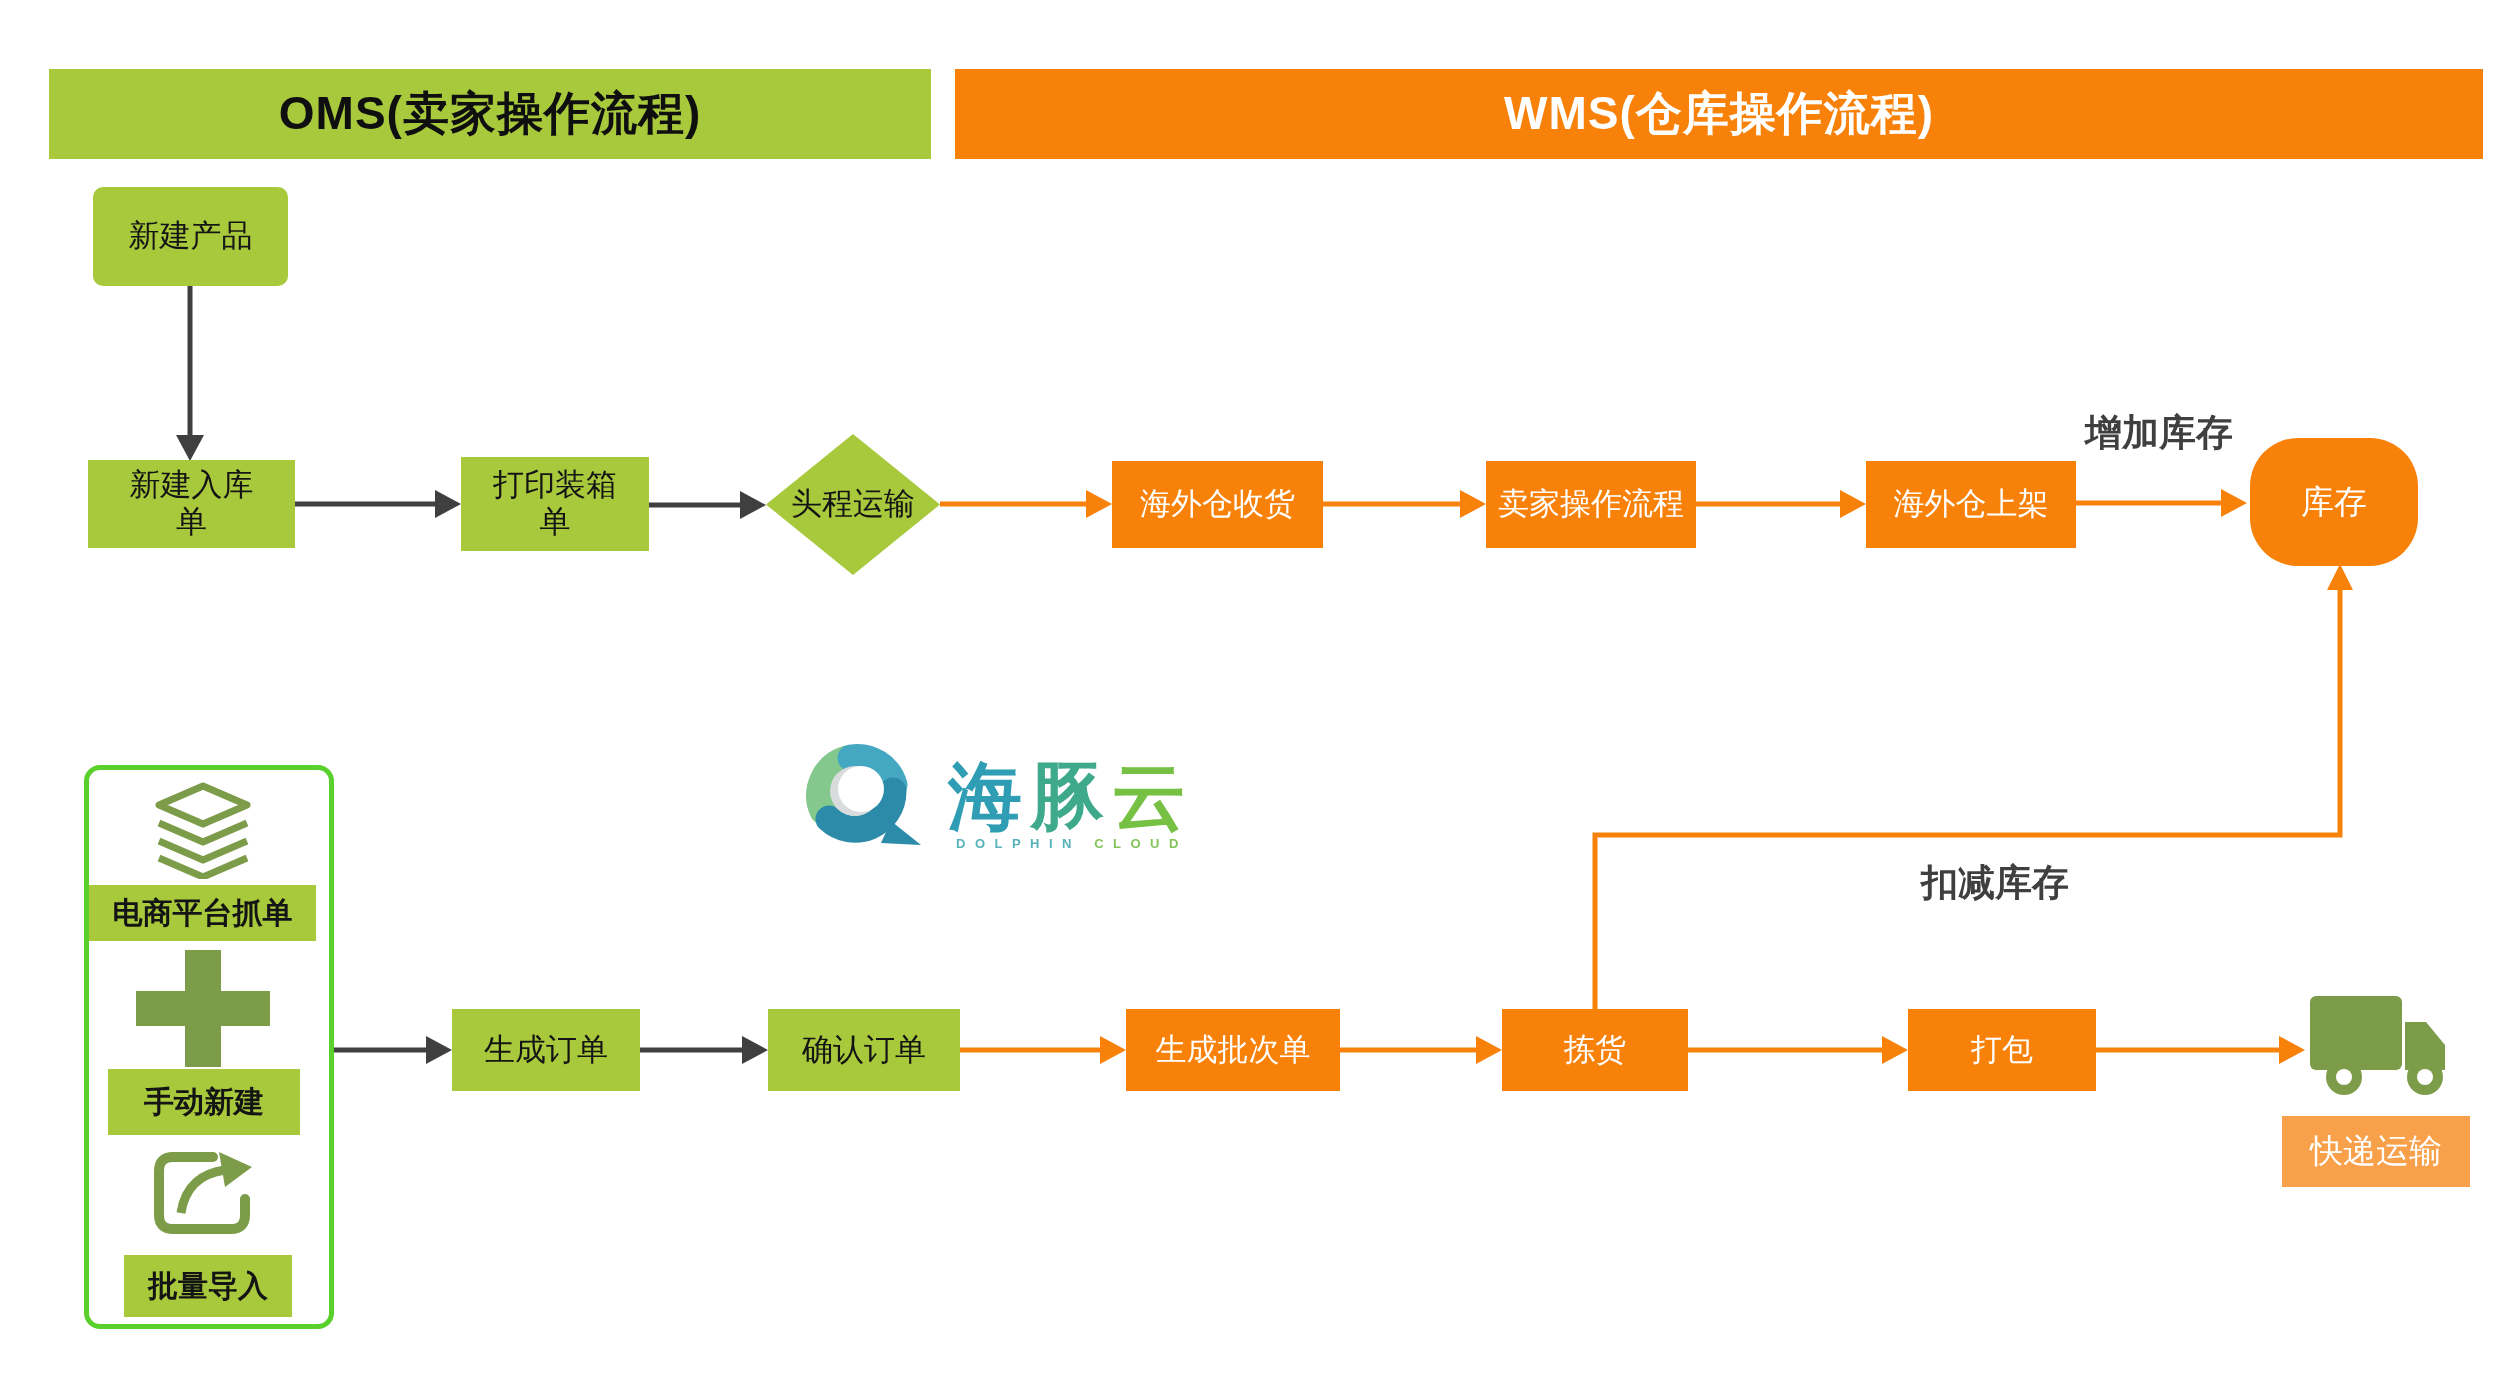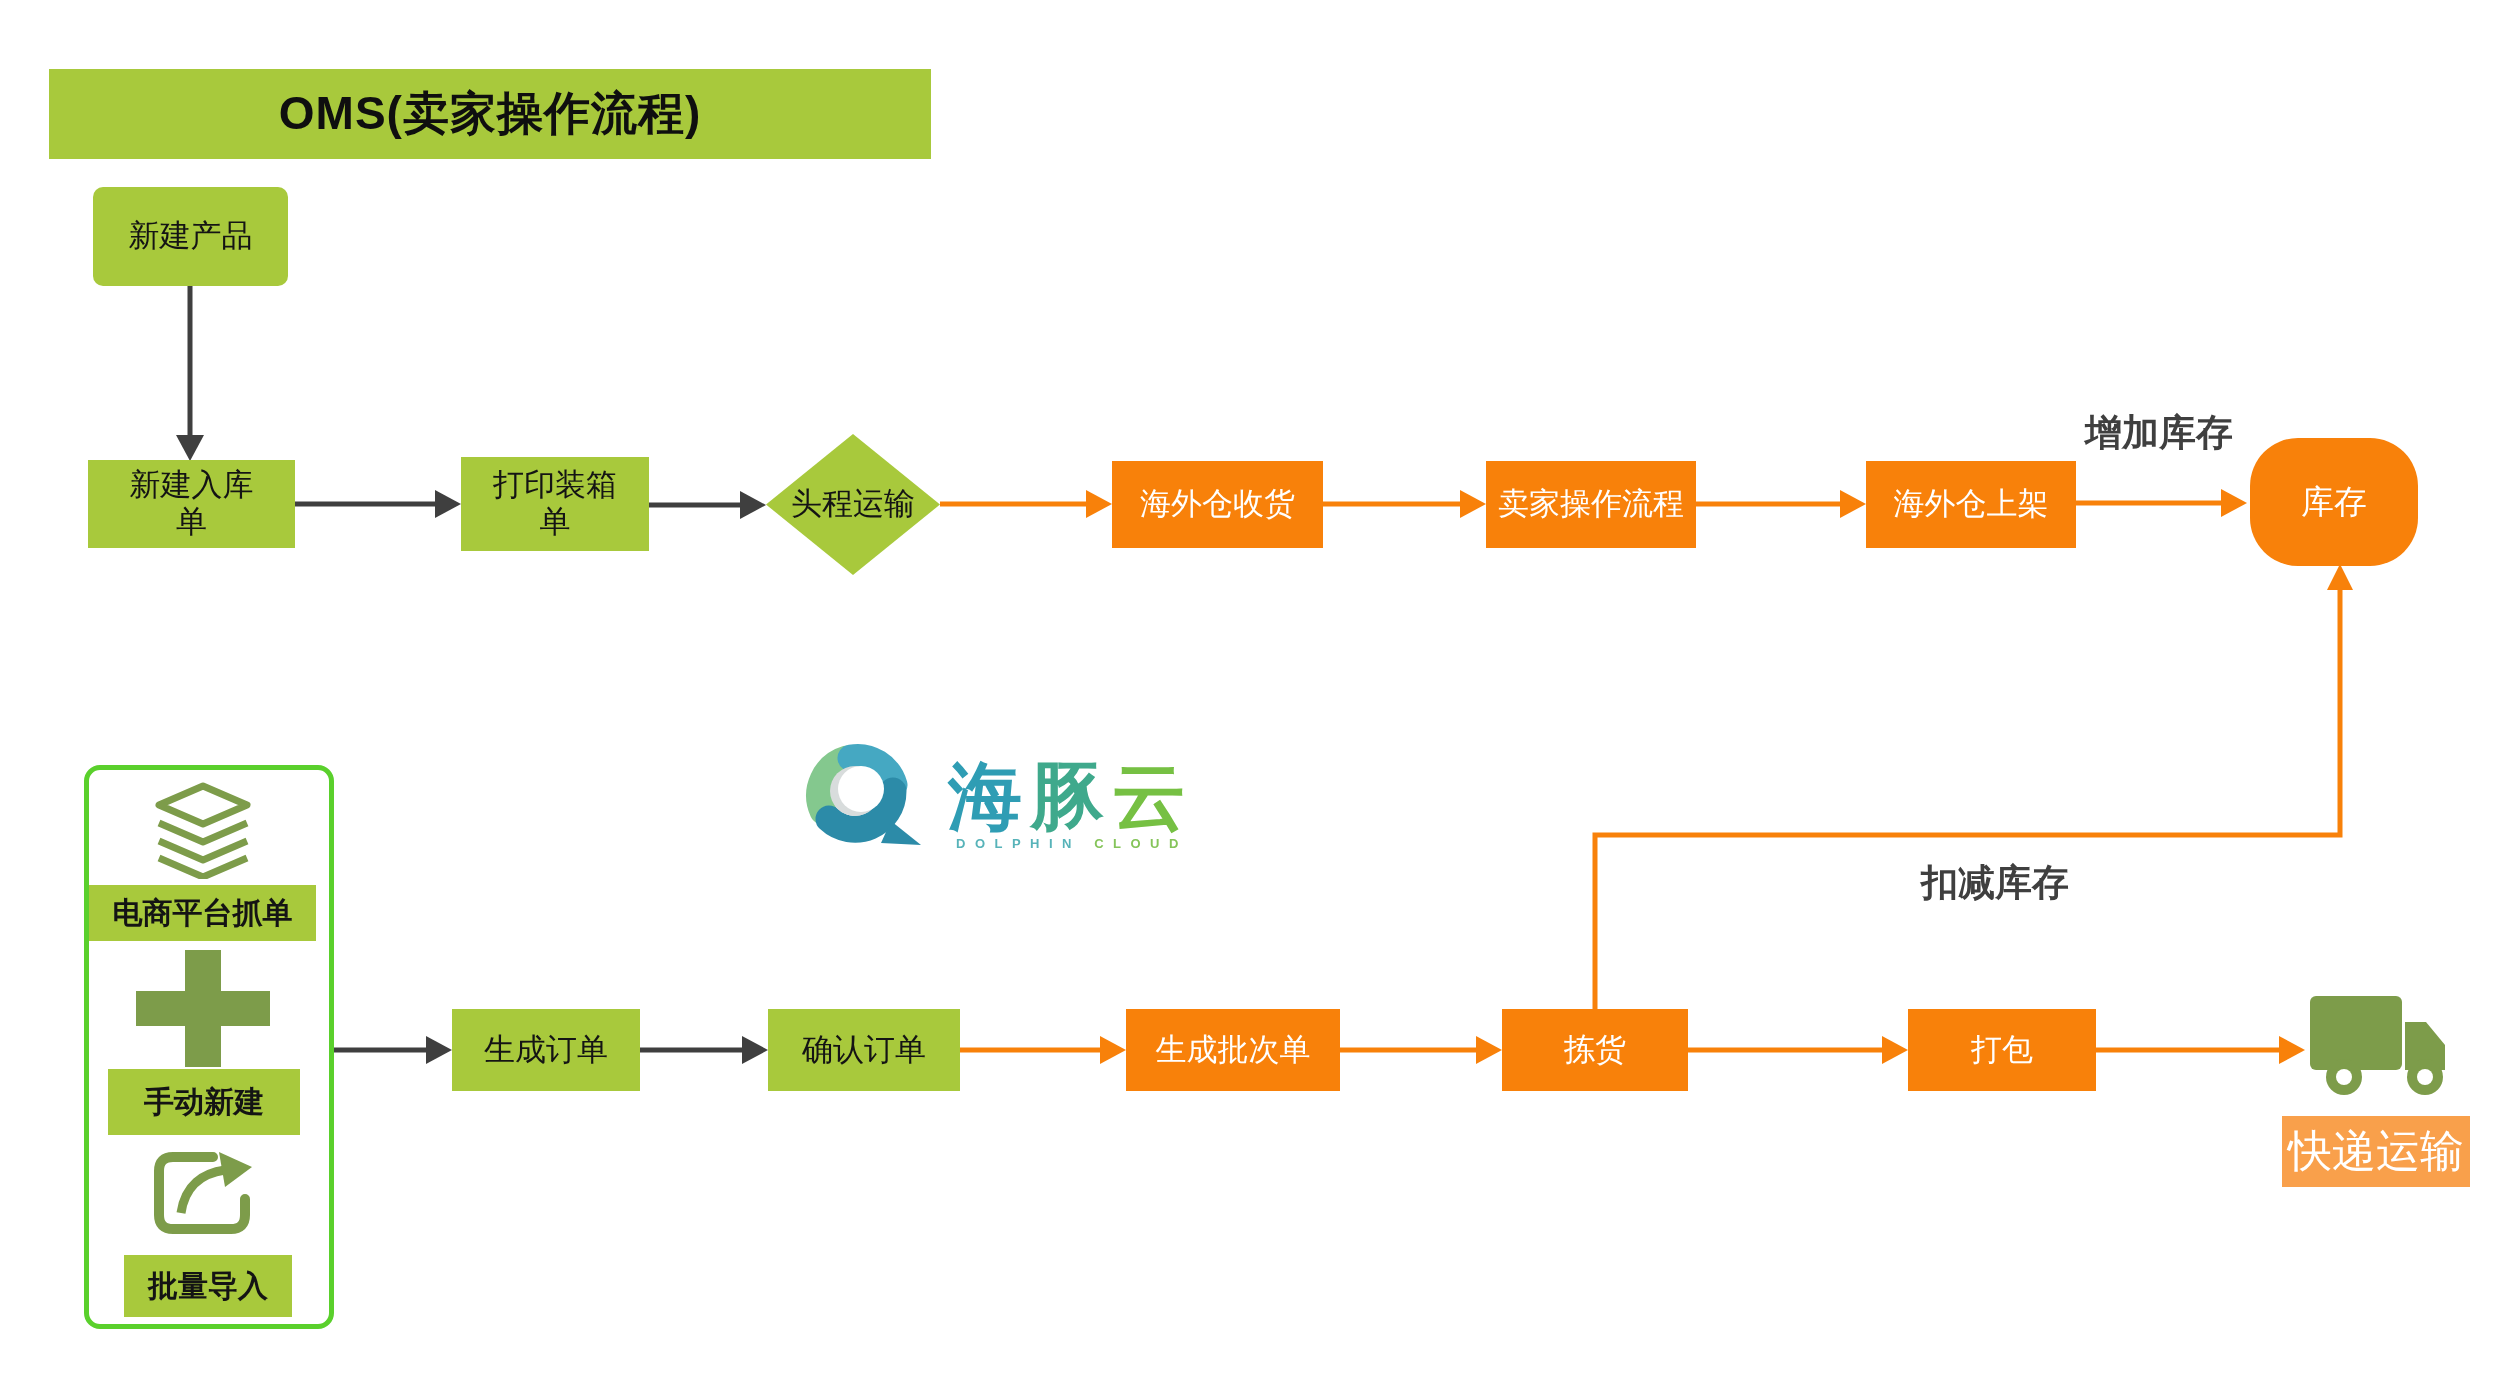--- a/index.html
+++ b/index.html
@@ -18,32 +18,33 @@
   .diamond{clip-path:polygon(50% 0,100% 50%,50% 100%,0 50%);}
   .barrel{border-radius:48px;font-size:33px;}
   .wrapA{padding:0 40px;box-sizing:border-box;}
   .wrapB{padding:16px 28px;box-sizing:border-box;}
   .annot{position:absolute;font-size:37px;font-weight:bold;color:#3F3F3F;text-align:center;}
   .panel{position:absolute;left:84px;top:765px;width:250px;height:564px;border:5px solid #5AD02C;
          border-radius:16px;box-sizing:border-box;background:#fff;}
   .srclabel{position:absolute;background:#A8C93C;color:#141414;display:flex;align-items:center;
             justify-content:center;font-size:30px;font-weight:bold;}
   .exp{position:absolute;left:2282px;top:1116px;width:188px;height:71px;background:#F9A04B;
-       color:#fff;display:flex;align-items:center;justify-content:center;font-size:44px;}
+       color:#fff;display:flex;align-items:center;justify-content:center;font-size:33px;}
   .logo-zh{position:absolute;left:948px;top:748px;font-size:74px;font-weight:bold;letter-spacing:8px;white-space:nowrap;}
   .logo-en{position:absolute;left:956px;top:836px;font-size:13px;font-weight:bold;letter-spacing:9.5px;white-space:nowrap;}
   svg{display:block;}
   .noptr{pointer-events:none;}
 </style>
 </head>
 <body>
 
 <div class="canvas">
 
   <div class="hdr hdr-oms">OMS(卖家操作流程)</div>
+  <div class="hdr hdr-wms">WMS(仓库操作流程)</div>
 
   <svg class="abs noptr" style="left:0;top:0;" width="2519" height="1376" viewBox="0 0 2519 1376">
 
     <g stroke="#3F3F3F" stroke-width="5">
       <line x1="190" y1="286" x2="190" y2="438"></line>
       <line x1="295" y1="504" x2="438" y2="504"></line>
       <line x1="649" y1="505" x2="743" y2="505"></line>
       <line x1="334" y1="1050" x2="429" y2="1050"></line>
       <line x1="640" y1="1050" x2="745" y2="1050"></line>
     </g>

